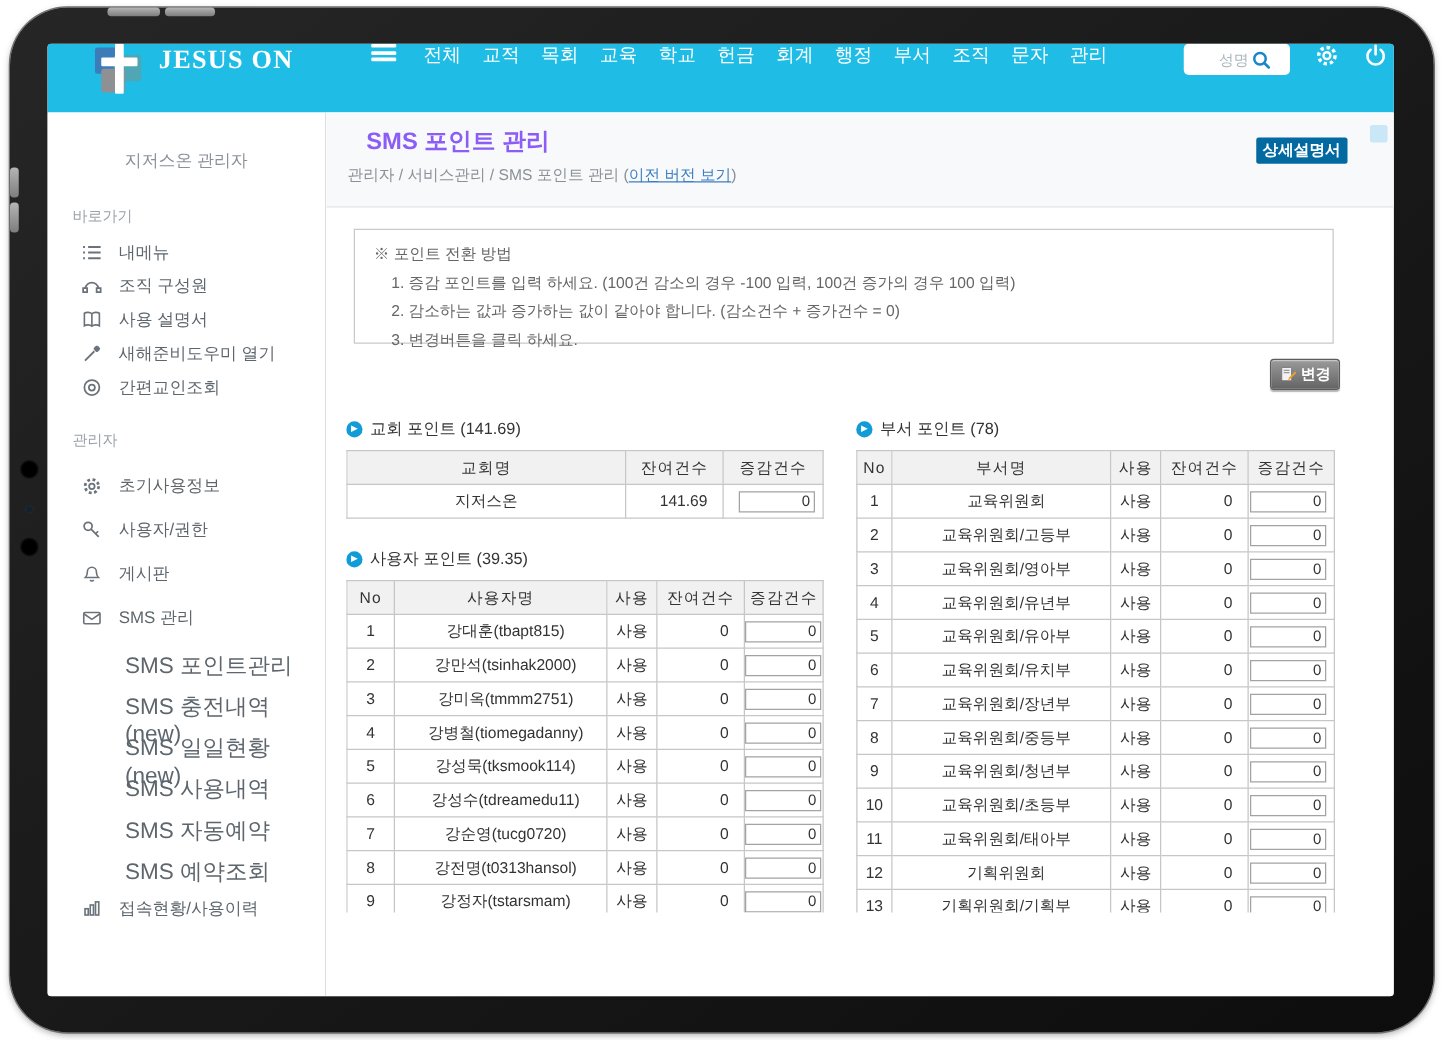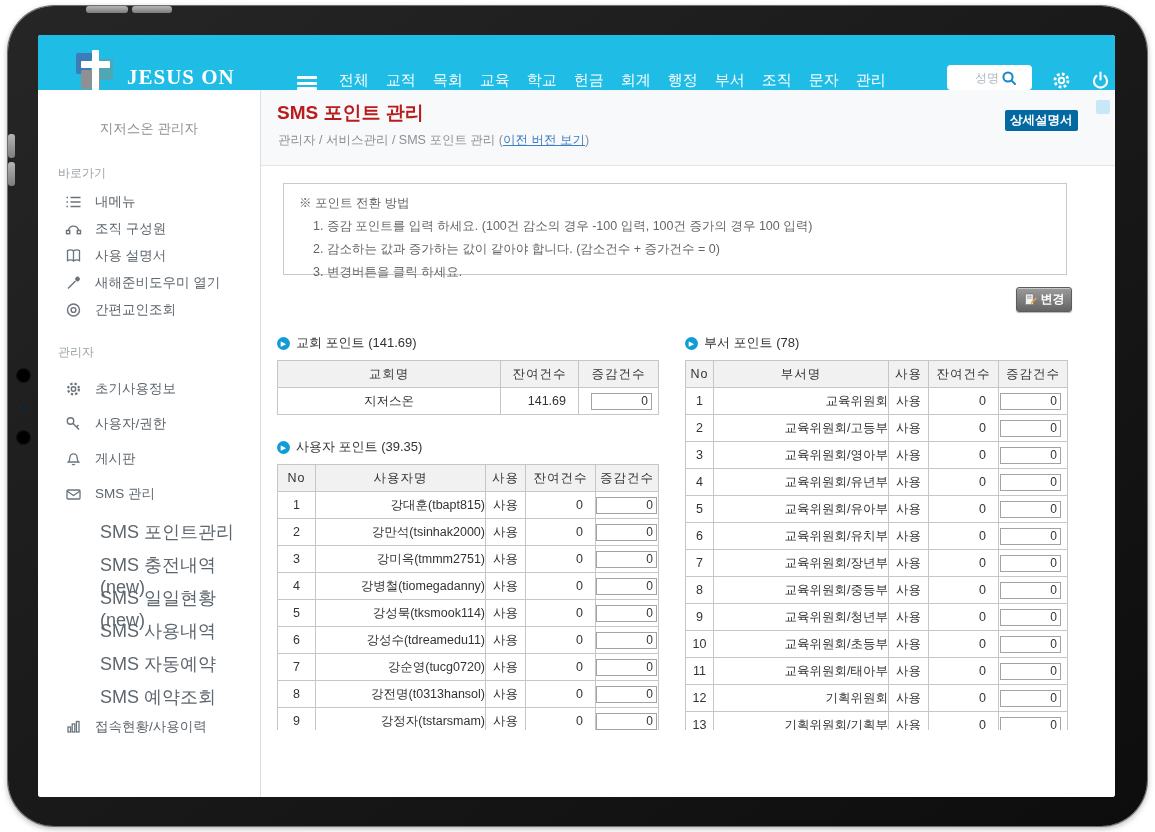--- a/index.html
+++ b/index.html
@@ -13,21 +13,21 @@
   .hw-left1{left:0;top:128px;width:7px;height:24px;}
   .hw-left2{left:0;top:156px;width:7px;height:24px;}
   .cam-dot{position:absolute;border-radius:50%;background:#000;box-shadow:inset 0 0 2px #333;}
   .cam1{left:8px;top:362px;width:15px;height:15px;}
   .cam2{left:8px;top:424px;width:15px;height:15px;}
   .cam3{left:12px;top:398px;width:7px;height:7px;background:#14202c;}
 
   .screen{position:absolute;left:30px;top:29px;width:1077px;height:762px;background:#ffffff;border-radius:3px;overflow:hidden;}
 
   
-  .topbar{position:absolute;left:0;top:0;width:1098px;height:55px;background:#1fbde6;display:flex;align-items:flex-end;}
+  .topbar{position:absolute;left:0;top:0;width:1098px;height:55px;background:#1fbde6;display:flex;align-items:flex-start;}
   .logo{position:relative;width:40px;height:40px;margin-left:38px;flex:0 0 auto;}
   .logo .sq{position:absolute;border-radius:2px;}
   .sq-blue{left:0;top:3px;width:21px;height:21px;background:#3c7cb8;}
   .sq-teal{left:15px;top:9px;width:22px;height:21px;background:#4fa7b5;}
   .sq-gray{left:5px;top:20px;width:19px;height:19px;background:#8e9094;}
   .cross-v{position:absolute;left:16px;top:0;width:7px;height:40px;background:#fff;border-radius:1px;}
   .cross-h{position:absolute;left:5px;top:11px;width:29px;height:7px;background:#fff;border-radius:1px;}
   .logo-text{color:#fff;font-family:"Liberation Serif",serif;font-weight:bold;font-size:21px;letter-spacing:1px;margin-left:11px;}
   .hamburger{margin-left:62px;width:20px;height:14px;display:flex;flex-direction:column;justify-content:space-between;cursor:pointer;}
   .hamburger div{height:3px;background:#fff;border-radius:1px;}
@@ -45,21 +45,21 @@
   .side-label{margin:27px 0 0 20px;color:#9aa2a8;font-size:12px;}
   .side-item{display:flex;align-items:center;gap:13px;margin-left:27px;cursor:pointer;}
   .sc .side-item{margin-top:13px;height:14px;}
   .ad .side-item{margin-top:21px;height:14px;}
   .sub-item{margin:19px 0 0 62px;cursor:pointer;font-size:18px;height:14px;}
   .side-item svg{flex:0 0 auto;}
 
   
   .main{position:absolute;left:223px;top:55px;width:854px;height:707px;background:#fff;overflow:hidden;}
   .title-area{position:absolute;left:0;top:0;width:854px;height:75px;background:#f8f9fb;border-bottom:1px solid #e3e6e8;}
-  .page-title{position:absolute;left:16px;top:10px;font-size:19px;font-weight:bold;color:#b91c1c;}
+  .page-title{position:absolute;left:32px;top:10px;font-size:19px;font-weight:bold;color:#8b5cf6;}
   .breadcrumb{position:absolute;left:17px;top:42px;font-size:12.5px;color:#8a9096;}
   .breadcrumb a{color:#3d7fc0;text-decoration:underline;cursor:pointer;}
   .badge{position:absolute;left:744px;top:20px;background:#0369a1;color:#fff;font-size:12.5px;font-weight:bold;padding:2px 5px;border-radius:2px;cursor:pointer;}
   .scroll-thumb{position:absolute;left:835px;top:10px;width:14px;height:14px;background:#c9e7f6;border-radius:2px;}
 
   .notice{position:absolute;left:22px;top:93px;width:752px;height:68px;border:1px solid #c9c9c9;background:#fff;padding:11px 15px;font-size:12.5px;color:#666;}
   .notice .n-line{margin:0 0 6px 0;}
   .notice .indent{margin-left:14px;}
 
   .change-btn{position:absolute;left:755px;top:197px;width:54px;height:23px;border:1px solid #5c5c5c;border-radius:3px;background:linear-gradient(#9b9b9b,#646464);box-shadow:inset 0 1px 0 rgba(255,255,255,.45),0 1px 1px rgba(0,0,0,.3);color:#fff;font-size:12px;font-weight:bold;display:flex;align-items:center;justify-content:center;gap:4px;cursor:pointer;}
@@ -67,21 +67,21 @@
   .columns{position:absolute;left:16px;top:242px;width:812px;height:398px;overflow:hidden;display:flex;gap:27px;align-items:flex-start;}
   .col-left{width:381px;flex:0 0 auto;}
   .col-right{width:382px;flex:0 0 auto;}
   .sec{display:flex;align-items:center;gap:6px;font-size:13px;color:#333;margin:2px 0 8px 0;}
   .bullet{width:13px;height:13px;border-radius:50%;background:#119bd7;color:#fff;font-size:7px;display:flex;align-items:center;justify-content:center;line-height:1;}
   .gap-between{height:21px;}
 
   table.ptable{border-collapse:collapse;table-layout:fixed;font-size:12.5px;color:#333;background:#fff;}
   .ptable th{background:#f1f1f1;font-weight:normal;letter-spacing:1px;}
   .ptable th,.ptable td{border:1px solid #c6c6c6;height:26px;padding:0;text-align:center;overflow:hidden;white-space:nowrap;}
-  .ptable td.tl{text-align:right;padding-left:8px;}
+  .ptable td.tl{text-align:center;padding-left:8px;}
   .ptable td.tr{text-align:right;padding-right:12px;}
   .ptable td.di{text-align:right;padding-right:6px;}
   .di input{width:56px;height:15px;border:1px solid #a3a3a3;text-align:right;font-size:12px;padding:0 3px 0 0;color:#333;vertical-align:middle;}
 
   svg{display:block;}
 </style>
 </head>
 <body>
 
 <div class="tablet">

